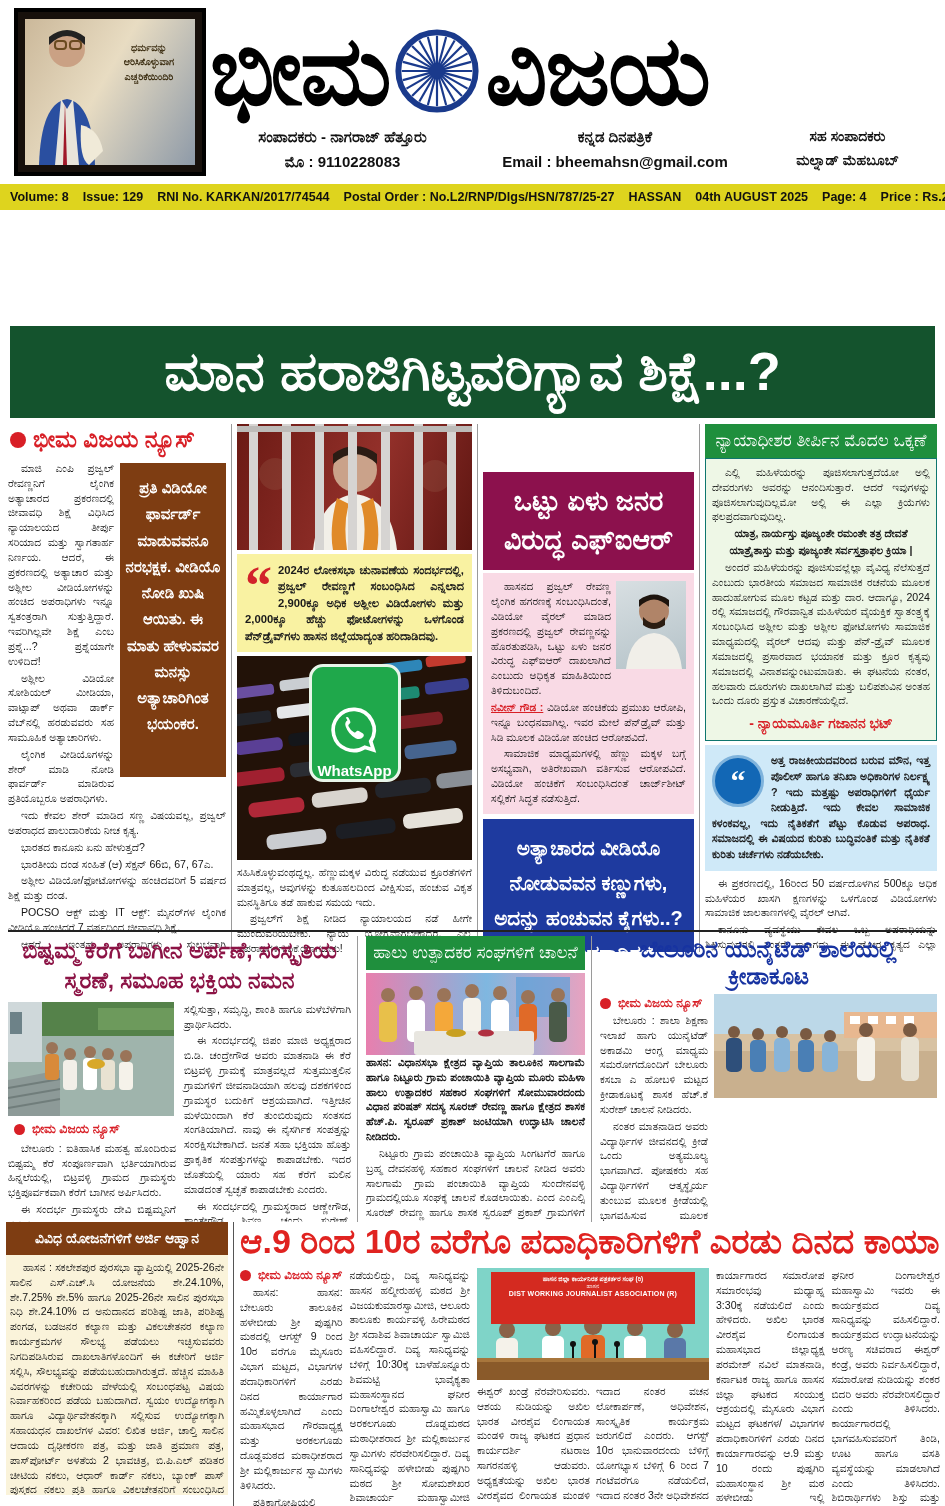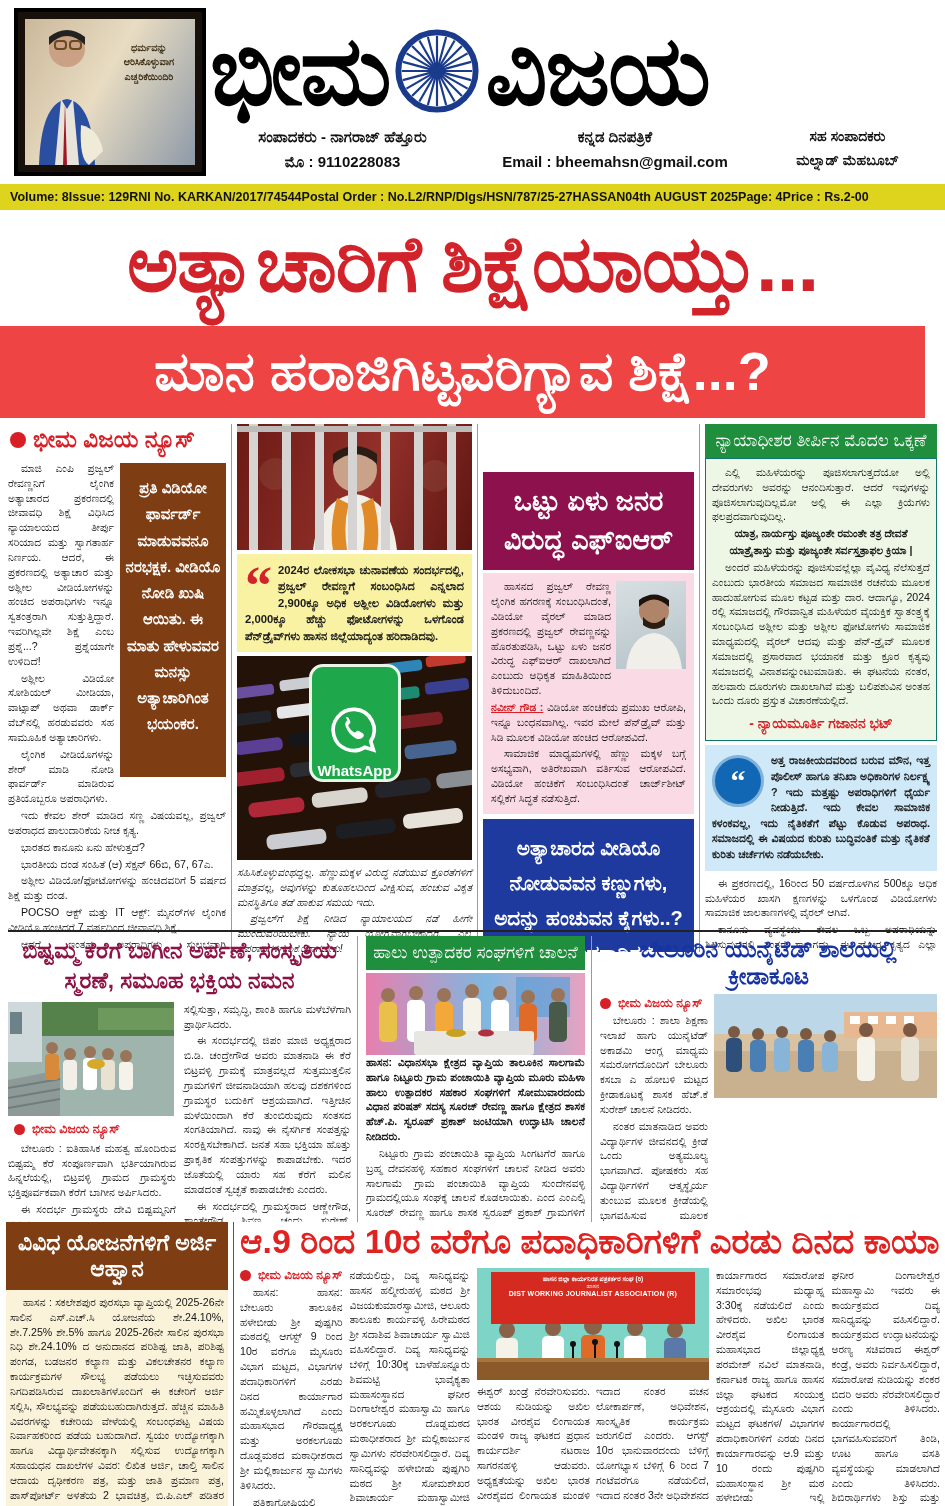--- a/index.html
+++ b/index.html
@@ -15,25 +15,25 @@
   .mast-word { font-size:96px; font-weight:bold; color:#000; letter-spacing:-2px; line-height:1; }
   .chakra { width:84px; height:84px; flex:0 0 auto; }
   .subhead { position:absolute; left:210px; top:128px; width:730px; display:flex; justify-content:space-between; }
   .subhead .c1 { width:265px; text-align:center; }
   .subhead .c2 { width:260px; text-align:center; }
   .subhead .c3 { width:185px; text-align:center; }
   .sh-line { font-size:15px; font-weight:bold; color:#111; margin-bottom:7px; }
   .sh-line.small { font-size:14px; }
 
   
-  .infobar { position:absolute; left:0; top:184px; width:945px; height:26px; background:#ded41e; display:flex; align-items:center; gap:0; padding:0 10px; font-size:12.5px; font-weight:bold; color:#111; white-space:nowrap; }
+  .infobar { position:absolute; left:0; top:184px; width:945px; height:26px; background:#ded41e; display:flex; align-items:center; gap:14px; padding:0 10px; font-size:12.5px; font-weight:bold; color:#111; white-space:nowrap; }
 
   
   .hl-red { position:absolute; left:0; top:213px; width:945px; height:104px; display:flex; align-items:center; justify-content:center; font-size:78px; font-weight:bold; color:#d2232a; letter-spacing:-1px; }
-  .hl-blue { position:absolute; left:0; top:326px; width:925px; height:92px; background:#ef4444; display:flex; align-items:center; justify-content:center; font-size:54px; font-weight:bold; color:#fff; }
+  .hl-blue { position:absolute; left:10px; top:326px; width:925px; height:92px; background:#14532d; display:flex; align-items:center; justify-content:center; font-size:54px; font-weight:bold; color:#fff; }
 
   
   .b { font-size:10.6px; line-height:1.4; text-align:justify; text-indent:13px; margin-bottom:2px; color:#141414; }
   .b.noindent { text-indent:0; }
   .byline { display:flex; align-items:center; gap:7px; font-weight:bold; color:#d81f26; }
   .dot { width:11px; height:11px; border-radius:50%; background:#d81f26; flex:0 0 auto; }
 
   
   .row1 { position:absolute; left:8px; top:424px; width:929px; height:528px; display:flex; }
   .r1c { overflow:hidden; height:100%; }
@@ -45,21 +45,21 @@
   .lead-byline .dot { width:16px; height:16px; }
   .brownbox { float:right; width:106px; height:314px; background:#7e3d12; color:#fff; font-weight:bold; font-size:15px; line-height:1.75; text-align:center; padding:12px 5px; margin:2px 0 6px 6px; }
 
   .jailphoto { position:relative; width:100%; height:126px; overflow:hidden; background:linear-gradient(110deg,#6b1a14,#93302a 55%,#5d1511); }
   .whatphoto { position:relative; width:100%; height:204px; overflow:hidden; background:#221208; margin-top:4px; }
   .walogo { position:absolute; left:50%; top:8px; transform:translateX(-50%); width:92px; height:118px; background:#1fa84b; border-radius:14px; border:3px solid #e8f5e9; display:flex; flex-direction:column; align-items:center; justify-content:flex-end; gap:6px; }
   .walogo .watext { color:#fff; font-weight:bold; font-size:15px; }
   .quotebox { position:relative; background:#f9f2a2; padding:8px 8px 8px 8px; margin-top:4px; min-height:74px; }
   .quotebox .qmark { float:left; font-size:54px; line-height:0.7; color:#d2232a; font-weight:bold; margin:6px 6px 0 0; font-family:"Liberation Serif","DejaVu Serif",serif; }
   .quotebox .qt { font-size:11.3px; font-weight:bold; line-height:1.45; text-align:justify; }
-  .cap2 { margin-top:5px;font-style:italic; }
+  .cap2 { margin-top:5px; }
 
   .firbox { background:#8c114d; color:#fff; font-weight:bold; font-size:27px; text-align:center; line-height:1.45; padding:10px 4px;margin-top:48px; }
   .pinkbox { background:#f9dae5; padding:6px 8px; margin-top:3px; }
   .pinkbox .mug { float:right; width:70px; height:88px; margin:2px 0 4px 5px; background:linear-gradient(160deg,#d8dfe2,#b4c2c8); position:relative; overflow:hidden; }
   .naveen { color:#d81f26; font-weight:bold; text-decoration:underline; }
   .bluebox { background:#1e3a9f; color:#fff; font-weight:bold; font-size:20px; text-align:center; line-height:1.75; padding:12px 6px; margin:5px 0; }
 
   .greenhead { background:#1f8f3d; color:#fff; font-weight:normal; font-size:17px; text-align:center; padding:7px 2px; }
   .greenbox { background:#eef7e6; border:1px solid #0f766e; padding:6px 6px 4px; }
   .shloka { text-align:center; text-indent:0; font-weight:bold; }
@@ -81,21 +81,21 @@
   .r2R { position:absolute; left:592px; top:4px; width:337px; height:286px; overflow:hidden; }
   .r2R-h { color:#1733a1; font-weight:bold; font-size:23px; text-align:center; margin-bottom:4px; }
   .r2R-top { display:flex; gap:6px; }
   .r2R-t1 { width:108px; }
   .sportphoto { position:relative; width:223px; height:104px; overflow:hidden; background:linear-gradient(#bcd8e8 0 38%,#d8c2a2 38% 55%,#c9b08e 55% 100%); }
   .r2R-by { font-size:12px; margin:2px 0 3px; }
 
   
   .row3 { position:absolute; left:0; top:1222px; width:945px; height:284px; }
   .r3L { position:absolute; left:6px; top:0; width:228px; height:284px; overflow:hidden; border-right:1px solid #555; padding-right:5px; }
-  .r3L-h { background:#7e3d12; color:#fff; font-weight:bold; font-size:22px; text-align:center; padding:8px 2px; }
+  .r3L-h { background:#7e3d12; color:#fff; font-weight:bold; font-size:14px; text-align:center; padding:8px 2px; }
   .r3L-body { background:#faf3da; padding:5px 4px; height:240px; overflow:hidden; }
   .r3R { position:absolute; left:240px; top:0; width:700px; height:284px; overflow:hidden; }
   .r3R-h { color:#e02320; font-weight:bold; font-size:34px; text-align:center; margin-bottom:6px; white-space:nowrap; }
   .r3R-cols { display:flex; gap:7px; }
   .r3R-cols .tc1 { width:104px; }
   .r3R-cols .tc2 { width:122px; }
   .r3R-mid { width:232px; }
   .pressphoto { position:relative; width:232px; height:112px; overflow:hidden; background:#7fd4c8; }
   .pr-banner { position:absolute; left:14px; top:4px; width:204px; height:52px; background:#d42a20; color:#fff; text-align:center; padding-top:3px; }
   .pr-banner .l1 { font-size:6.5px; font-weight:bold; }
@@ -174,21 +174,20 @@
     <span>Volume: 8</span>
     <span>Issue: 129</span>
     <span>RNI No. KARKAN/2017/74544</span>
     <span>Postal Order : No.L2/RNP/Dlgs/HSN/787/25-27</span>
     <span>HASSAN</span>
     <span>04th AUGUST 2025</span>
     <span>Page: 4</span>
     <span>Price : Rs.2-00</span>
   </div>
 
-  <div class="hl-red">ಅತ್ಯಾಚಾರಿಗೆ ಶಿಕ್ಷೆಯಾಯ್ತು...</div>
   <div class="hl-blue">ಮಾನ ಹರಾಜಿಗಿಟ್ಟವರಿಗ್ಯಾವ ಶಿಕ್ಷೆ...?</div>
 
   <div class="row1">
 
     <div class="r1c r1c1">
       <div class="byline lead-byline">
         <span class="dot"></span>
         <span>ಭೀಮ ವಿಜಯ ನ್ಯೂಸ್</span>
       </div>
       <div class="brownbox">ಪ್ರತಿ ವಿಡಿಯೋ ಫಾರ್ವರ್ಡ್ ಮಾಡುವವನೂ ನರಭಕ್ಷಕ. ವೀಡಿಯೊ ನೋಡಿ ಖುಷಿ ಆಯಿತು. ಈ ಮಾತು ಹೇಳುವವರ ಮನಸ್ಸು ಅತ್ಯಾಚಾರಿಗಿಂತ ಭಯಂಕರ.</div>

